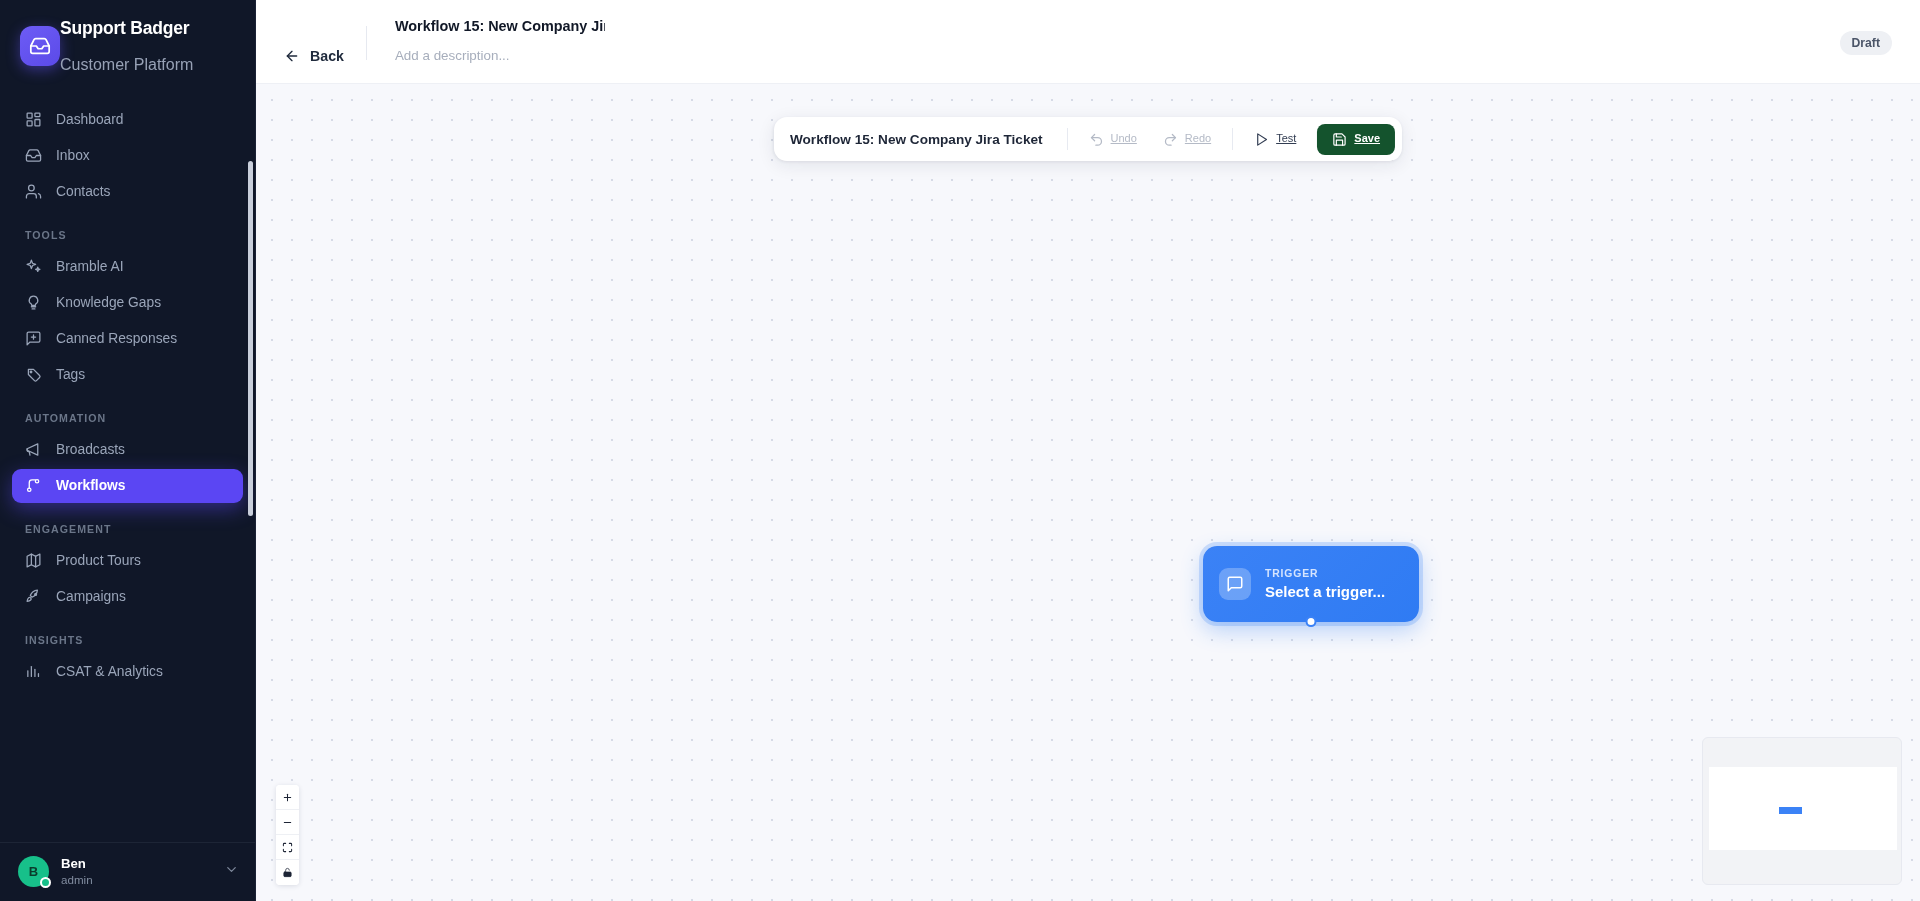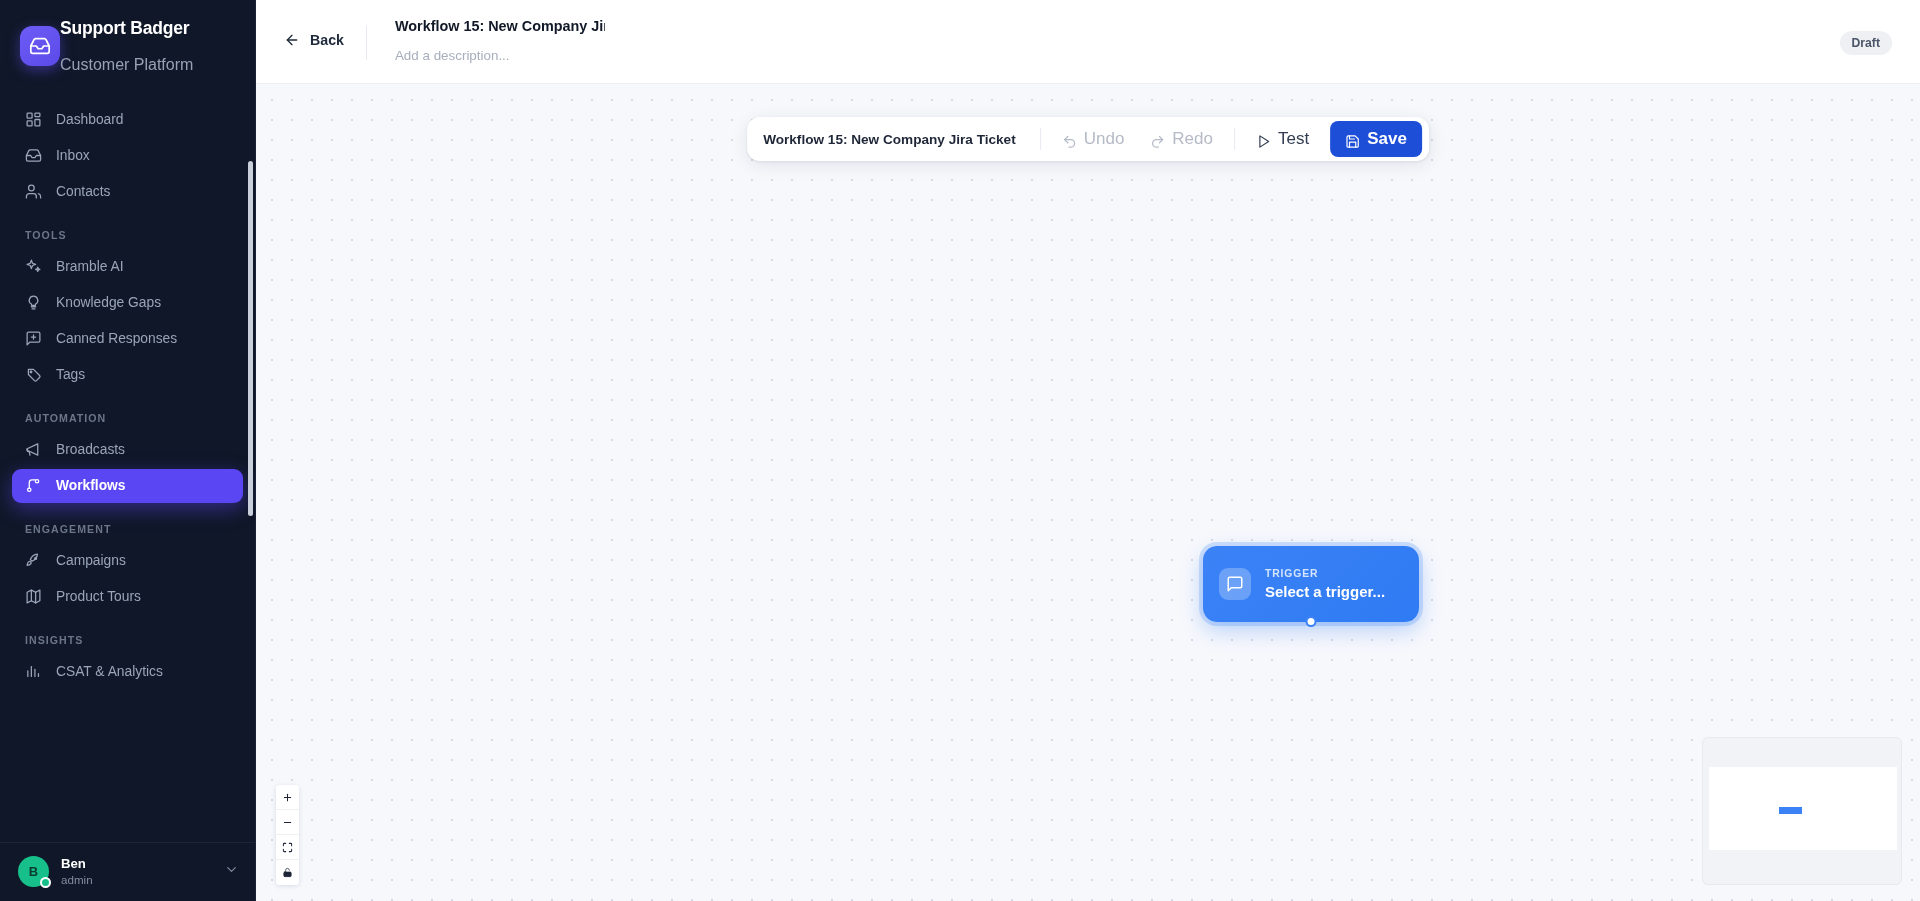--- a/index.html
+++ b/index.html
@@ -86,21 +86,21 @@
 
   .topbar {
     height: 84px; background: #ffffff; flex: none;
     display: flex; align-items: flex-start;
     padding: 0 28px 0 28px; position: relative;
     border-bottom: 1px solid #eef0f5;
   }
   .back-btn {
     display: flex; align-items: flex-start; gap: 10px;
     color: #1f2a3c; font-size: 14.2px; font-weight: 600;
-    cursor: pointer; margin-top: 32px; padding-right: 22px;
+    cursor: pointer; margin-top: 48px; padding-right: 22px;
   }
   .topbar-div { width: 1px; height: 34px; background: #e6e9f0; margin-top: 26px; }
   .title-block { display: flex; flex-direction: column; margin-left: 20px; margin-top: 12px; width: 226px; }
   .wf-title-input {
     border: none; outline: none; background: transparent;
     font-family: inherit; font-size: 14.4px; font-weight: 700; color: #111827;
     padding: 6px 8px; border-radius: 7px; width: 100%;
     text-overflow: clip; overflow: hidden; white-space: nowrap;
   }
   .wf-desc-input {
@@ -129,28 +129,28 @@
     position: absolute; left: 50%; transform: translateX(-50%);
     top: 33px;
     background: #ffffff; border-radius: 13px;
     box-shadow: 0 4px 18px rgba(23,32,58,.09), 0 1px 3px rgba(23,32,58,.07);
     display: flex; align-items: center; height: 44px;
     padding: 0 7px 0 16px; gap: 4px; white-space: nowrap;
   }
   .tb-name { font-size: 13.6px; font-weight: 700; color: #1e2637; padding-right: 14px; }
   .tb-sep { width: 1px; height: 22px; background: #e7eaf1; margin: 0 6px; }
   .tb-btn {
-    display: flex; align-items: flex-end; gap: 7px;
-    font-size: 17px; color: #323d52; font-weight: 500;
+    display: flex; align-items: flex-start; gap: 7px;
+    font-size: 11px; color: #323d52; font-weight: 500;
     padding: 7px 11px; border-radius: 8px; cursor: pointer;
-    background: transparent; border: none; font-family: inherit;
+    background: transparent; border: none; font-family: inherit; text-decoration: underline;
   }
   .tb-btn.disabled { color: #b4bac6; cursor: default; }
   .tb-btn.primary {
-    background: #1d4ed8; color: #ffffff; font-weight: 600;
+    background: #14532d; color: #ffffff; font-weight: 600;
     padding: 8px 15px; margin-left: 6px;
   }
 
   .trigger-node {
     position: absolute; left: 1055px; top: 462px;
     transform: translateX(-50%);
     width: 216px; height: 76px;
     background: linear-gradient(135deg,#3b82f6 0%,#2f7bf3 100%);
     border-radius: 14px;
     box-shadow: 0 0 0 4px rgba(59,130,246,.22), 0 8px 22px rgba(47,123,243,.33);
@@ -295,33 +295,33 @@
           <circle cx="6" cy="18" r="2.4"></circle>
             <circle cx="17" cy="6" r="2.4"></circle>
             <path d="M6 15.6V8a4 4 0 0 1 4-4h4.6"></path>
         </svg>
         <span>Workflows</span>
       </div>
 
       <div class="sb-group-label">ENGAGEMENT</div>
       <div class="sb-item">
         <svg width="17" height="17" viewBox="0 0 24 24" fill="none" stroke="currentColor" stroke-width="1.8" stroke-linecap="round" stroke-linejoin="round">
+          <path d="m3 6 6-3 6 3 6-3v15l-6 3-6-3-6 3z"></path>
+            <path d="M9 3v15"></path>
+            <path d="M15 6v15"></path>
+        </svg>
+        <span>Product Tours</span>
+      </div>
+      <div class="sb-item">
+        <svg width="17" height="17" viewBox="0 0 24 24" fill="none" stroke="currentColor" stroke-width="1.8" stroke-linecap="round" stroke-linejoin="round">
           <path d="M5 14c-1.5 1.5-2 5-2 5s3.5-.5 5-2c.9-.9.9-2.2 0-3s-2.1-.9-3 0z"></path>
           <path d="M10 13 7.5 10.5a12 12 0 0 1 10-7.5 12 12 0 0 1-7.5 10z"></path>
             <circle cx="15" cy="9" r="1.3"></circle>
         </svg>
         <span>Campaigns</span>
-      </div>
-      <div class="sb-item">
-        <svg width="17" height="17" viewBox="0 0 24 24" fill="none" stroke="currentColor" stroke-width="1.8" stroke-linecap="round" stroke-linejoin="round">
-          <path d="m3 6 6-3 6 3 6-3v15l-6 3-6-3-6 3z"></path>
-            <path d="M9 3v15"></path>
-            <path d="M15 6v15"></path>
-        </svg>
-        <span>Product Tours</span>
       </div>
 
       <div class="sb-group-label">INSIGHTS</div>
       <div class="sb-item">
         <svg width="17" height="17" viewBox="0 0 24 24" fill="none" stroke="currentColor" stroke-width="1.8" stroke-linecap="round" stroke-linejoin="round">
           <path d="M4 19V11"></path>
             <path d="M9 19V5"></path>
             <path d="M14 19V9"></path>
             <path d="M19 19v-4"></path>
         </svg>

